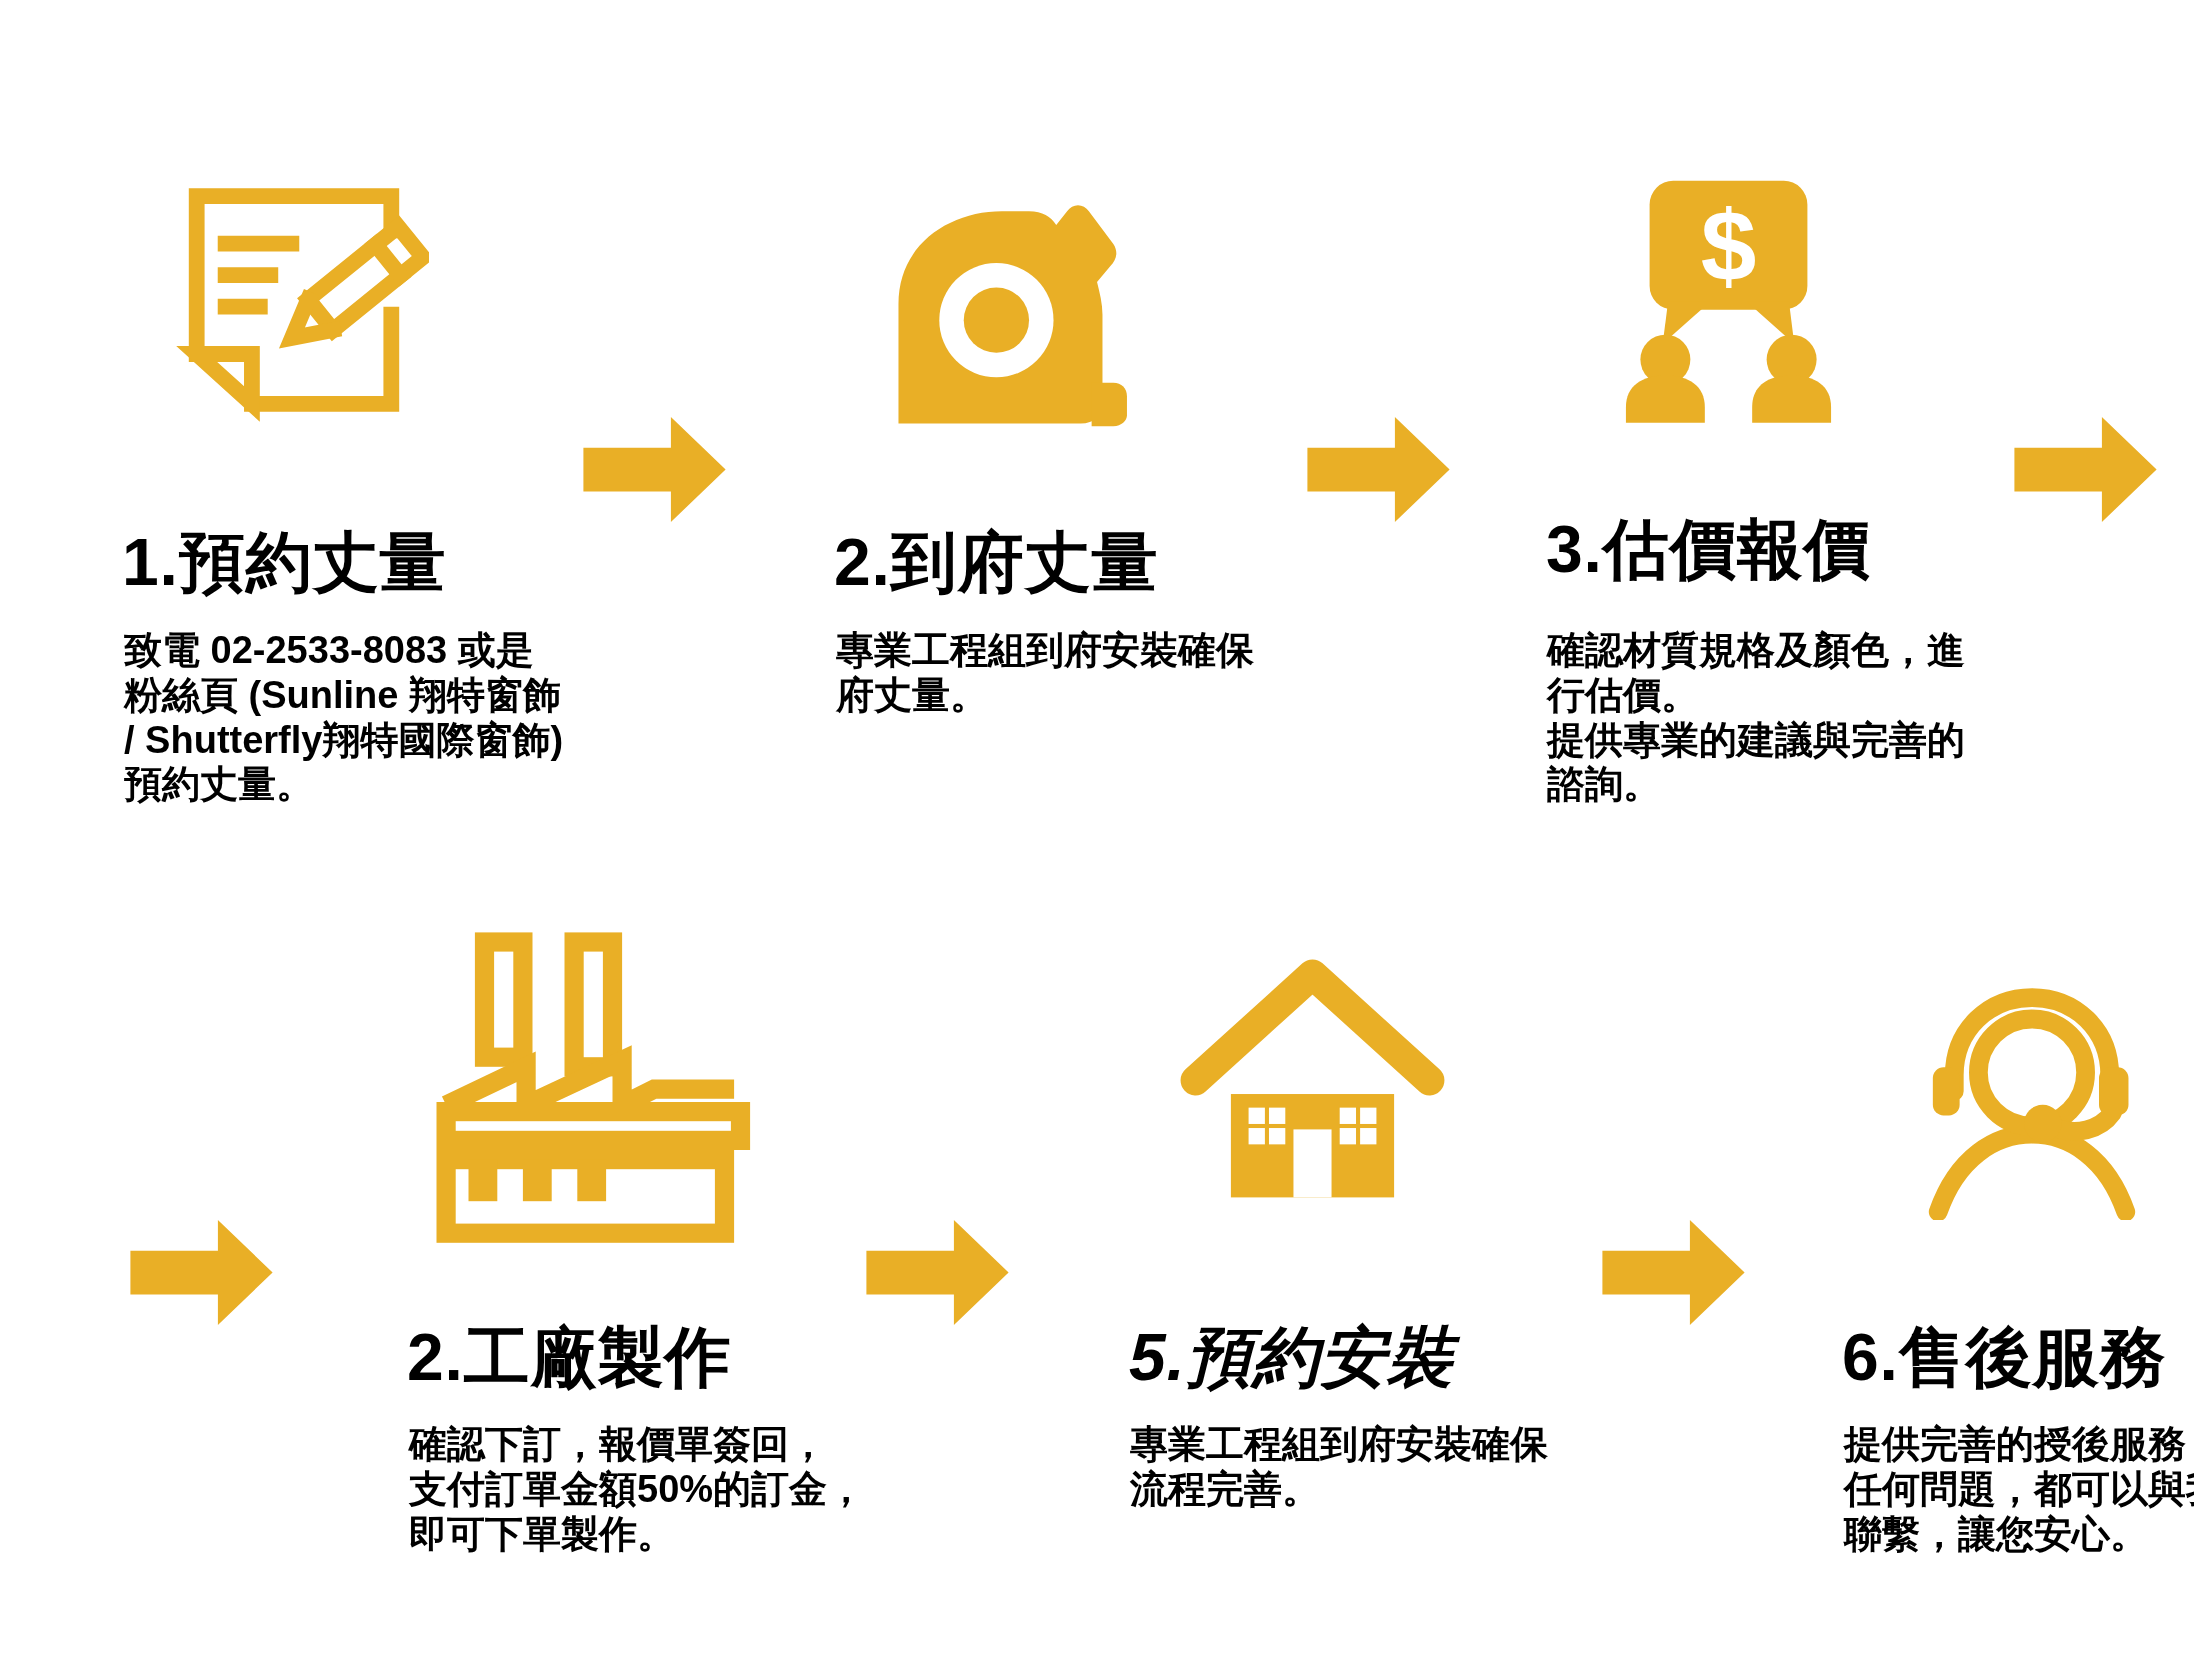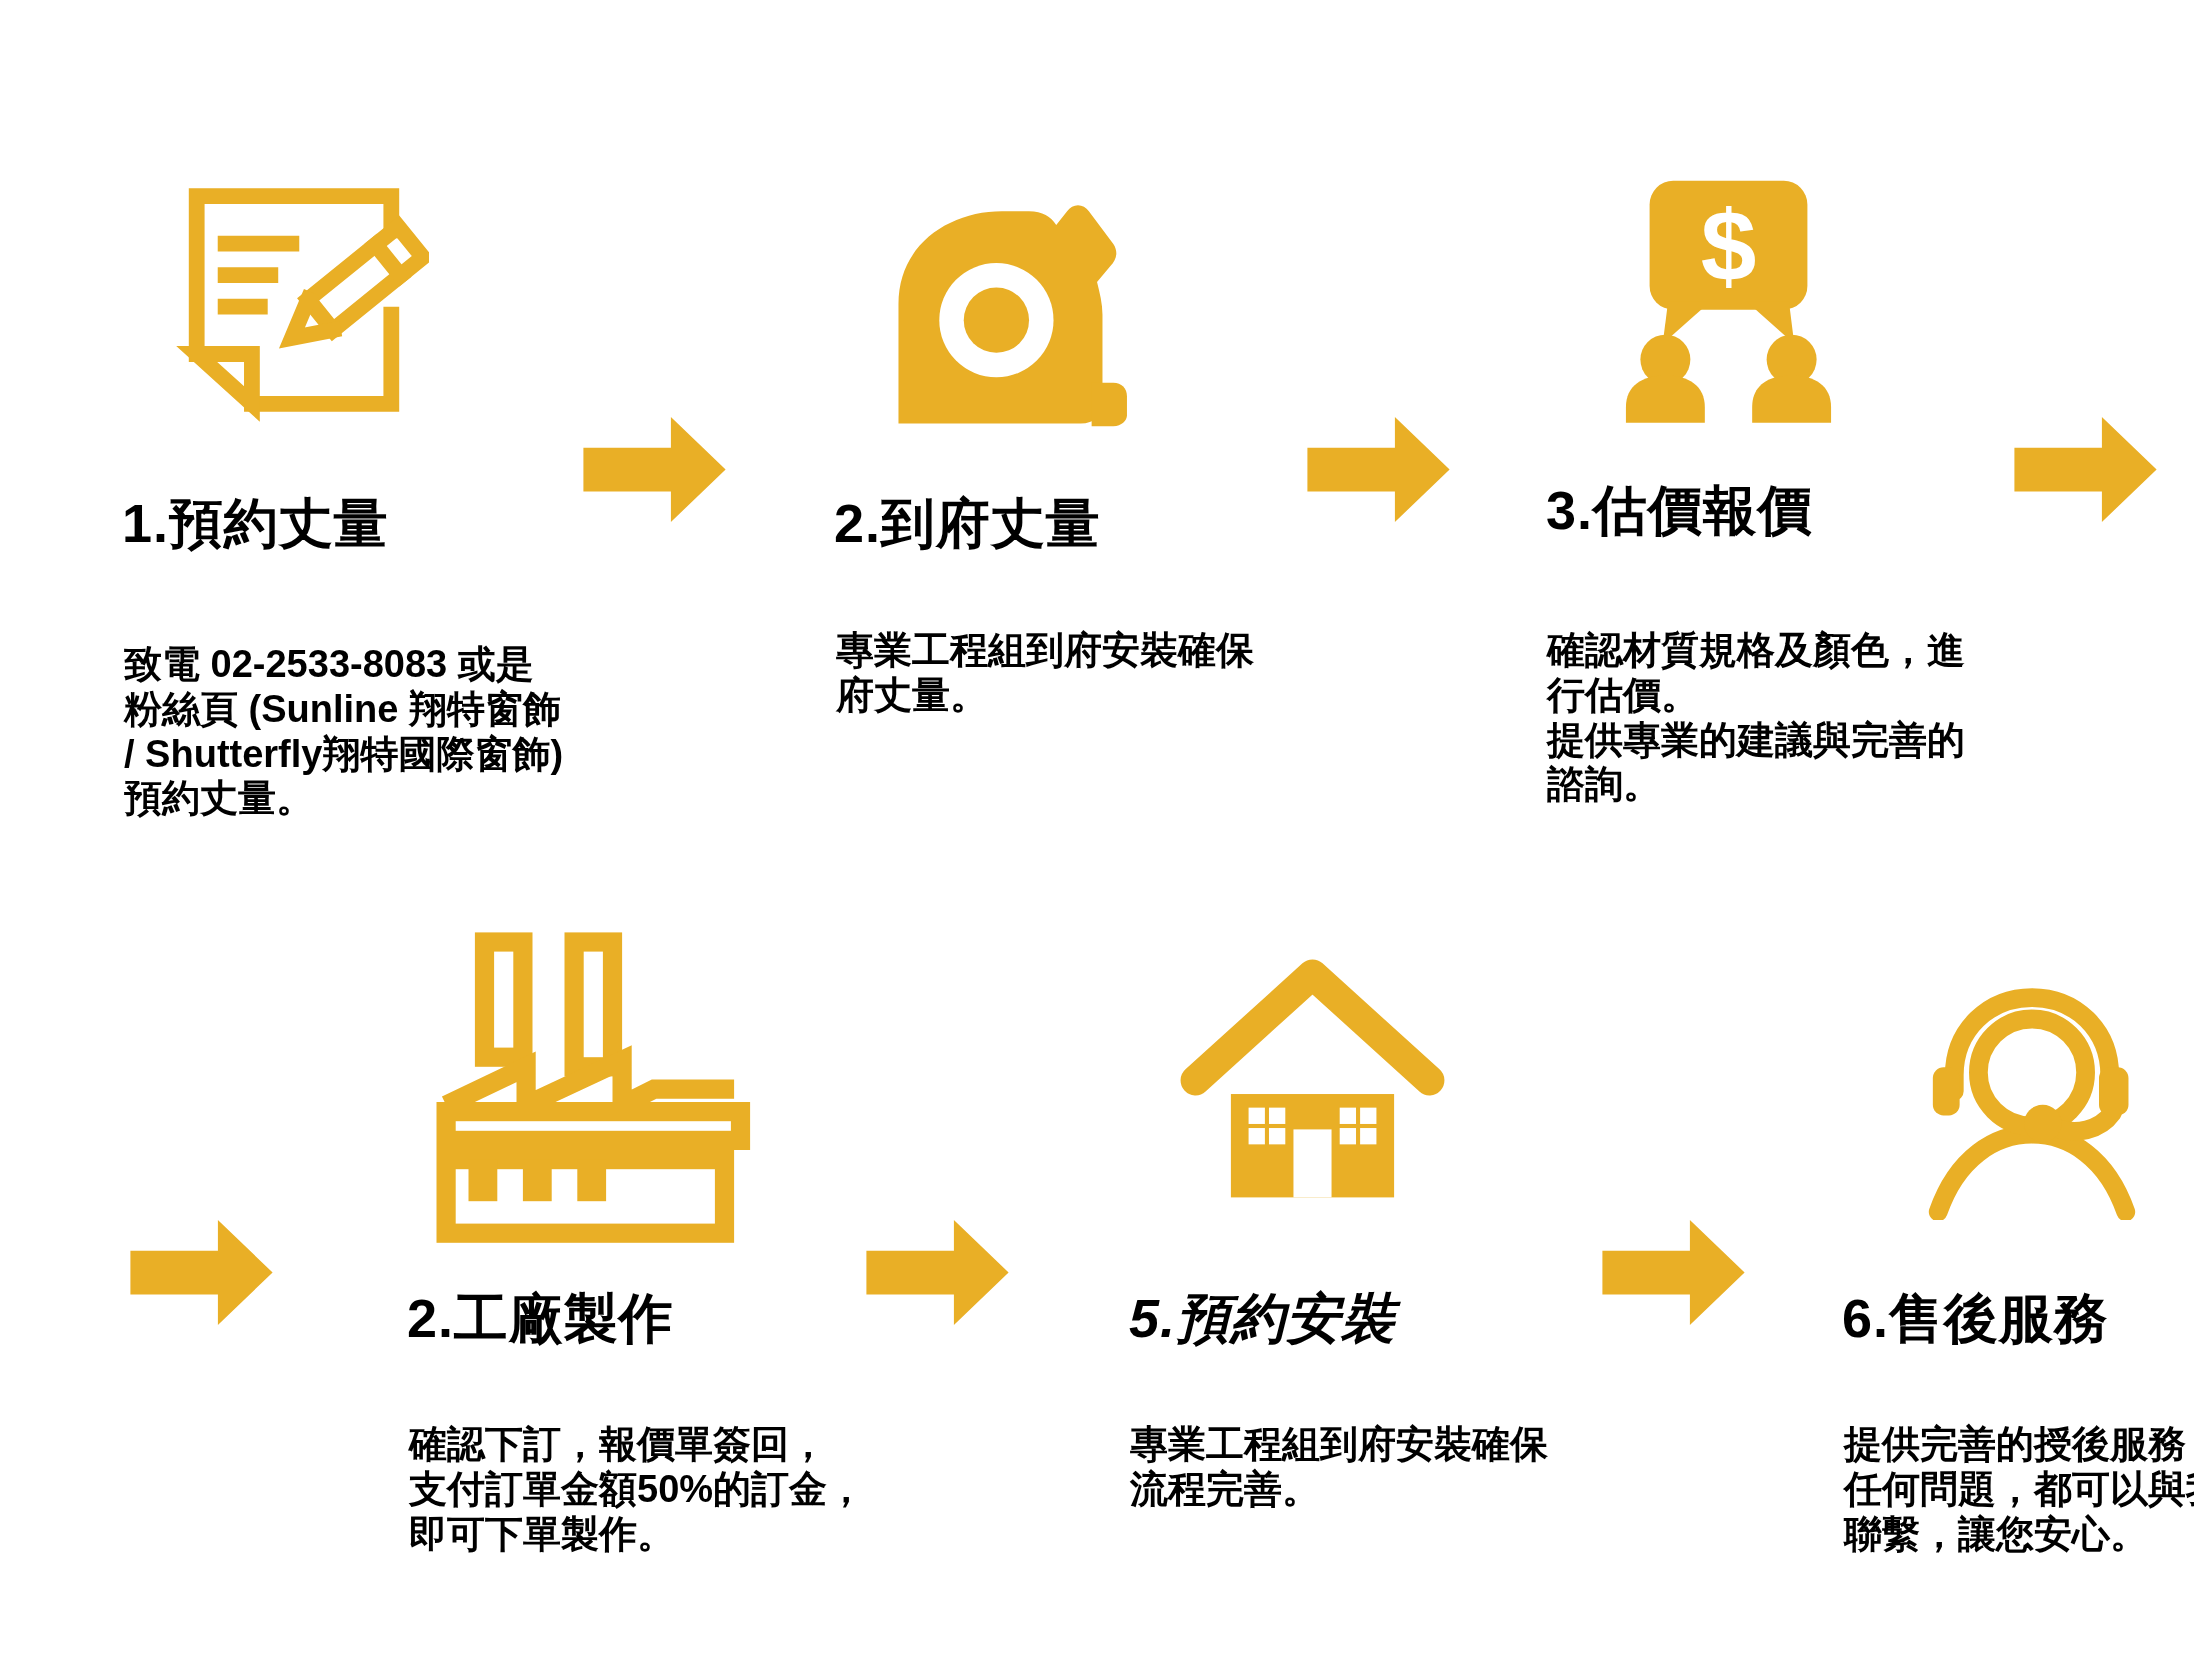--- a/index.html
+++ b/index.html
@@ -2,33 +2,33 @@
 <html style="--accent: #E9AF26; --ink: #000000; --paper: #FFFFFF;font-size:7px"><head>
 <meta charset="utf-8">
 <style>
   :root { --accent:#E9AF26; --ink:#000000; --paper:#FFFFFF; }
   * { margin:0; padding:0; box-sizing:border-box; }
   html,body { width:2370px; height:1677px; background:var(--paper); }
   body { position:relative; overflow:hidden;
          font-family:"Liberation Sans", sans-serif; color:var(--ink); }
 
   
-  .title { position:absolute; font-size:54px; font-weight:700; line-height:1.2;
-           letter-spacing:0.9px; white-space:nowrap; }
+  .title { position:absolute; font-size:66px; font-weight:700; line-height:1.2;
+           letter-spacing:0.9px; white-space:nowrap;margin-top:32px; }
   .body  { position:absolute; font-size:38px; font-weight:600; line-height:1.18;
            white-space:pre-line; width:685px; }
 
   .t1 { left:122px;  top:491px; }
   .t2 { left:834px; top:491px; }
   .t3 { left:1546px; top:478px; }
   .t4 { left:407px;  top:1286px; }
   .t5 { left:1129px; top:1286px;font-style:italic; }
   .t6 { left:1842px; top:1286px; }
 
-  .b1 { left:124px;  top:628px;margin-top:14px; }
+  .b1 { left:124px;  top:628px; }
   .b2 { left:836px; top:628px; }
   .b3 { left:1547px; top:628px; }
   .b4 { left:409px;  top:1422px; }
   .b5 { left:1130px; top:1422px; }
   .b6 { left:1844px; top:1422px; }
 
   
   .icon { position:absolute; display:block; }
   .icon svg { width:100%; height:100%; display:block; }
   .i1 { left:159px;  top:162px;  width:270px; height:263px; }

